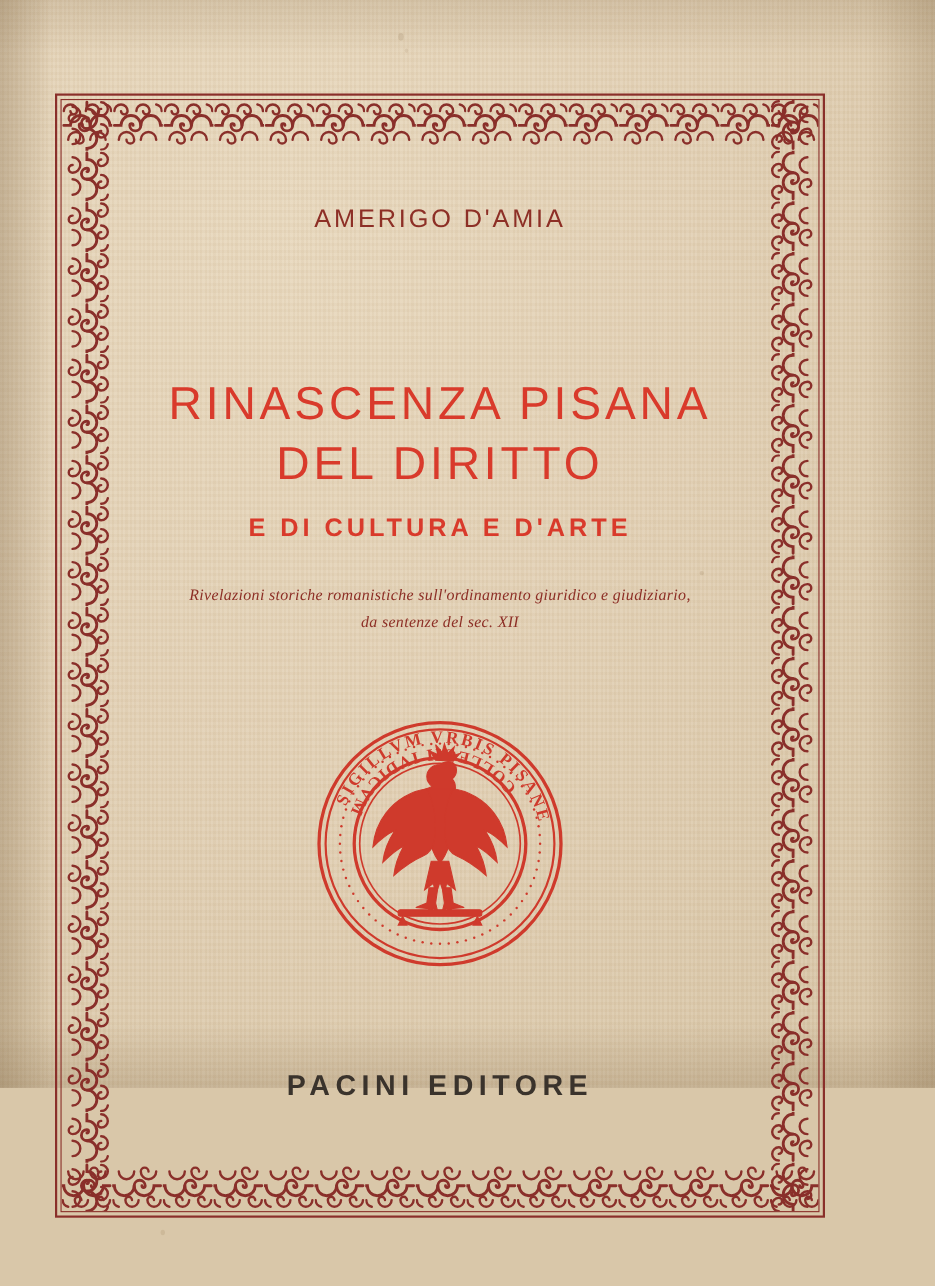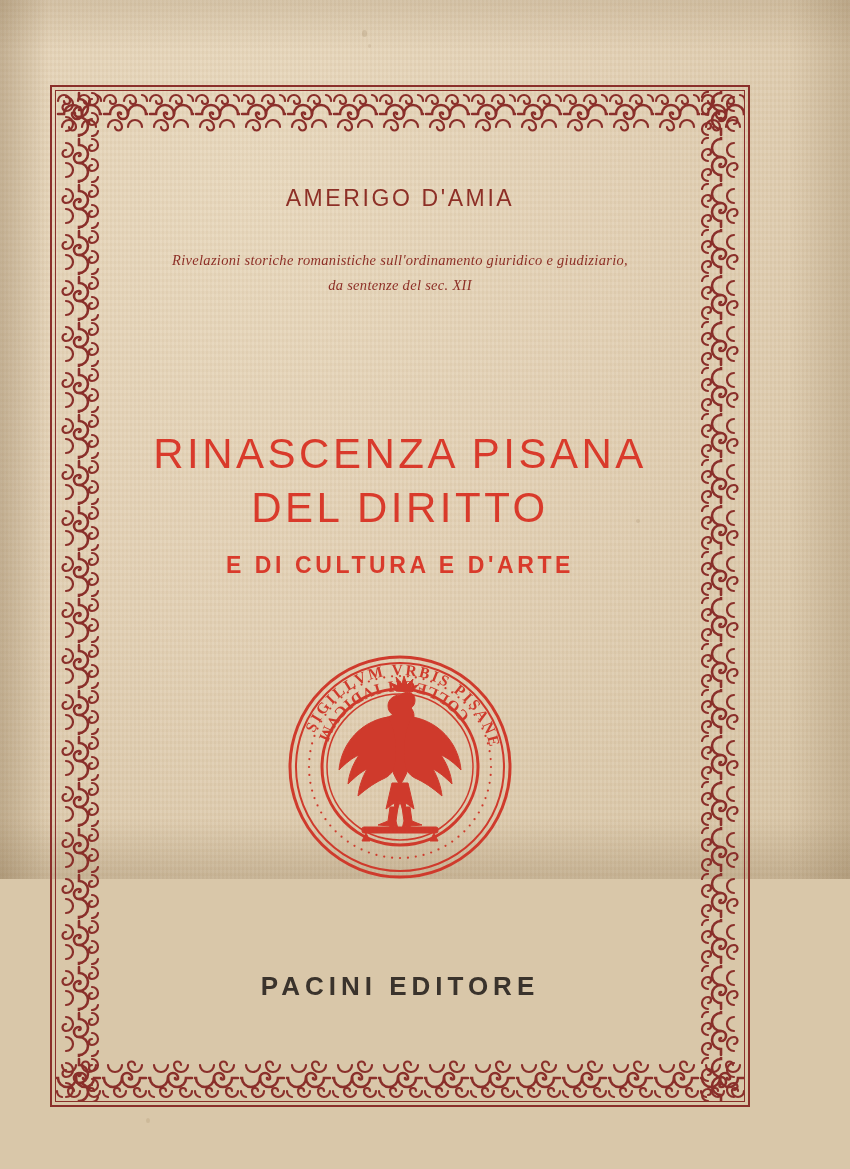--- a/index.html
+++ b/index.html
@@ -11,21 +11,21 @@
     height: 1169px;
     background: #d9c7a9;
     font-family: "Liberation Sans", sans-serif;
     overflow: hidden;
   }
 
   
   #book-cover {
     position: relative;
     width: 850px;
-    height: 879px;
+    height: 989px;
     background:
       radial-gradient(ellipse at 30% 20%, #e8d8bd 0%, #e2d0b4 45%, #d6c3a4 100%);
   }
   
   #book-cover::before {
     content: "";
     position: absolute;
     inset: 0;
     background:
       repeating-linear-gradient(90deg, rgba(255,255,255,0.05) 0 2px, rgba(150,120,80,0.04) 2px 4px),
@@ -1085,29 +1085,29 @@
           </div>
       </div>
 
     </div>
   </div>
 
   <div id="content-field">
 
     <div id="author-name">AMERIGO  D'AMIA</div>
 
-    <div id="description-block">
-      <div>Rivelazioni storiche romanistiche sull'ordinamento giuridico e giudiziario,</div>
-      <div>da sentenze del sec. XII</div>
-    </div>
-
     <div id="title-block">
       <div class="title-line">RINASCENZA PISANA</div>
       <div class="title-line">DEL DIRITTO</div>
       <div id="subtitle-line">E DI CULTURA E D'ARTE</div>
+    </div>
+
+    <div id="description-block">
+      <div>Rivelazioni storiche romanistiche sull'ordinamento giuridico e giudiziario,</div>
+      <div>da sentenze del sec. XII</div>
     </div>
 
     <div id="publisher-emblem">
       <svg width="232" height="232" viewBox="0 0 232 232" xmlns="http://www.w3.org/2000/svg">
         <defs>
           <path id="ringPathOuter" d="M116,116 m-92,0 a92,92 0 1,1 184,0 a92,92 0 1,1 -184,0"></path>
           <path id="ringPathInner" d="M116,116 m86,0 a86,86 0 1,0 -172,0 a86,86 0 1,0 172,0"></path>
         </defs>
 
         <circle cx="116" cy="116" r="110" fill="none" stroke="#cf3a2c" stroke-width="3"></circle>

